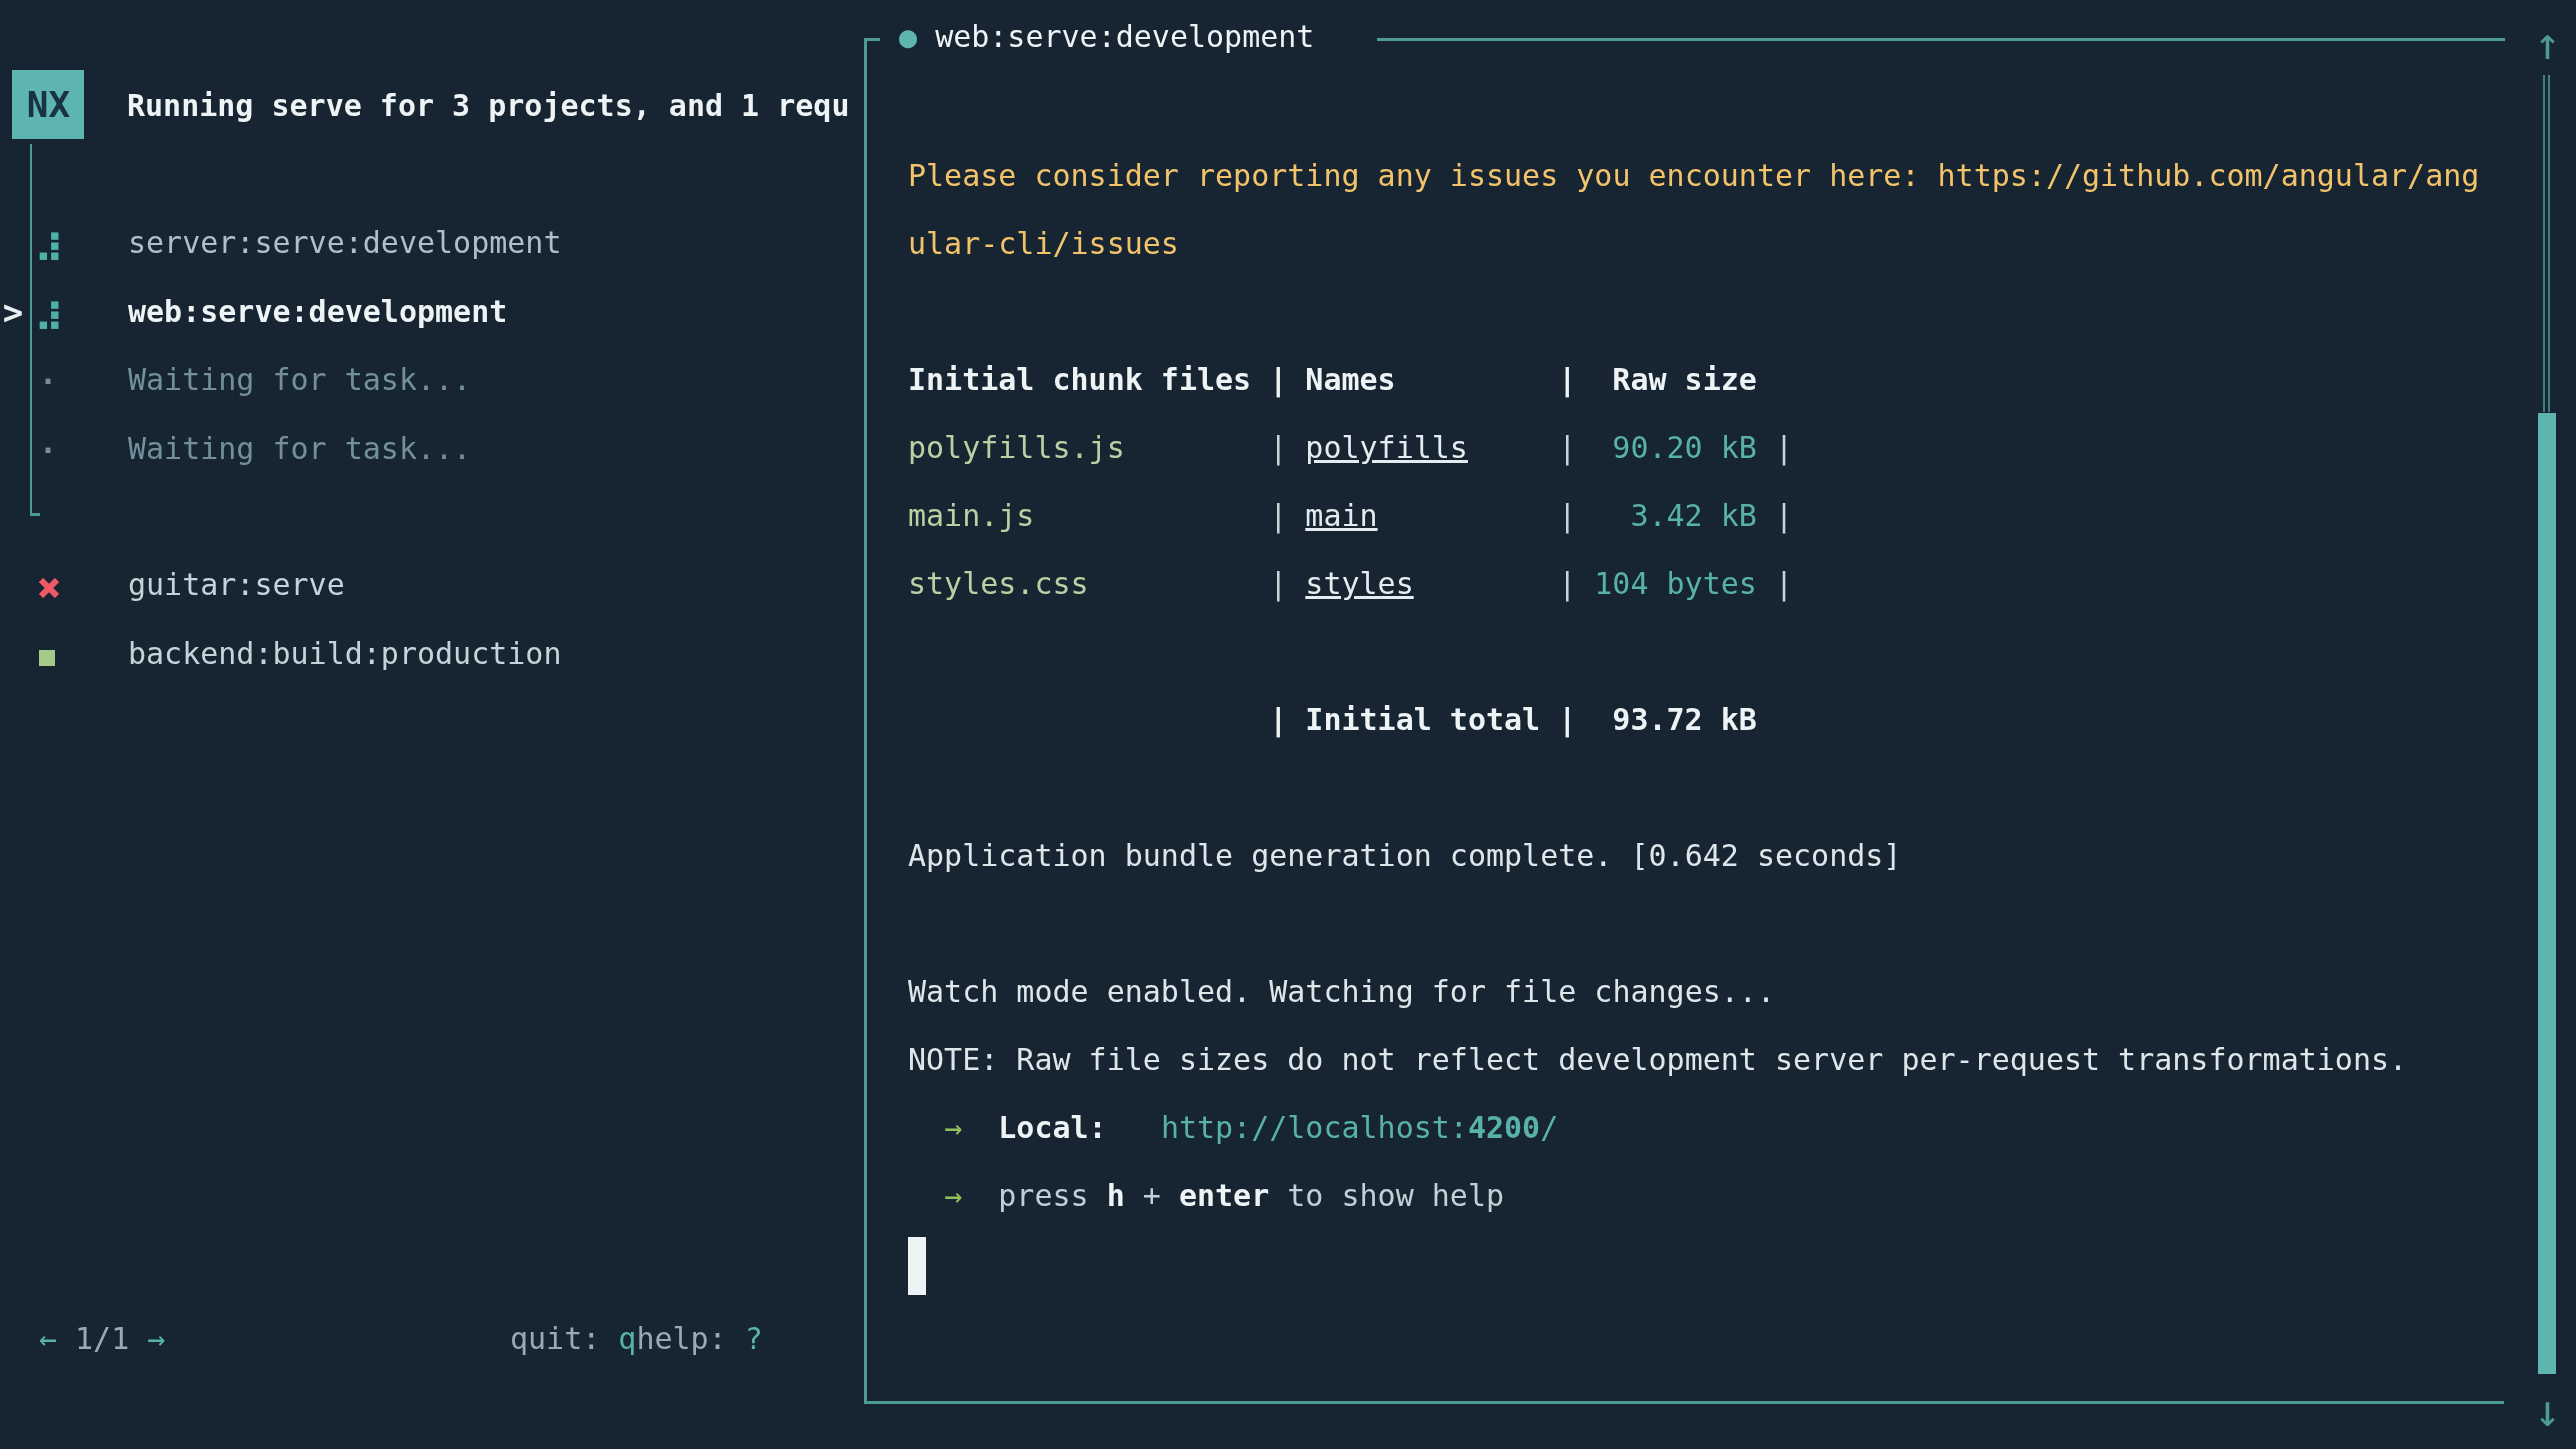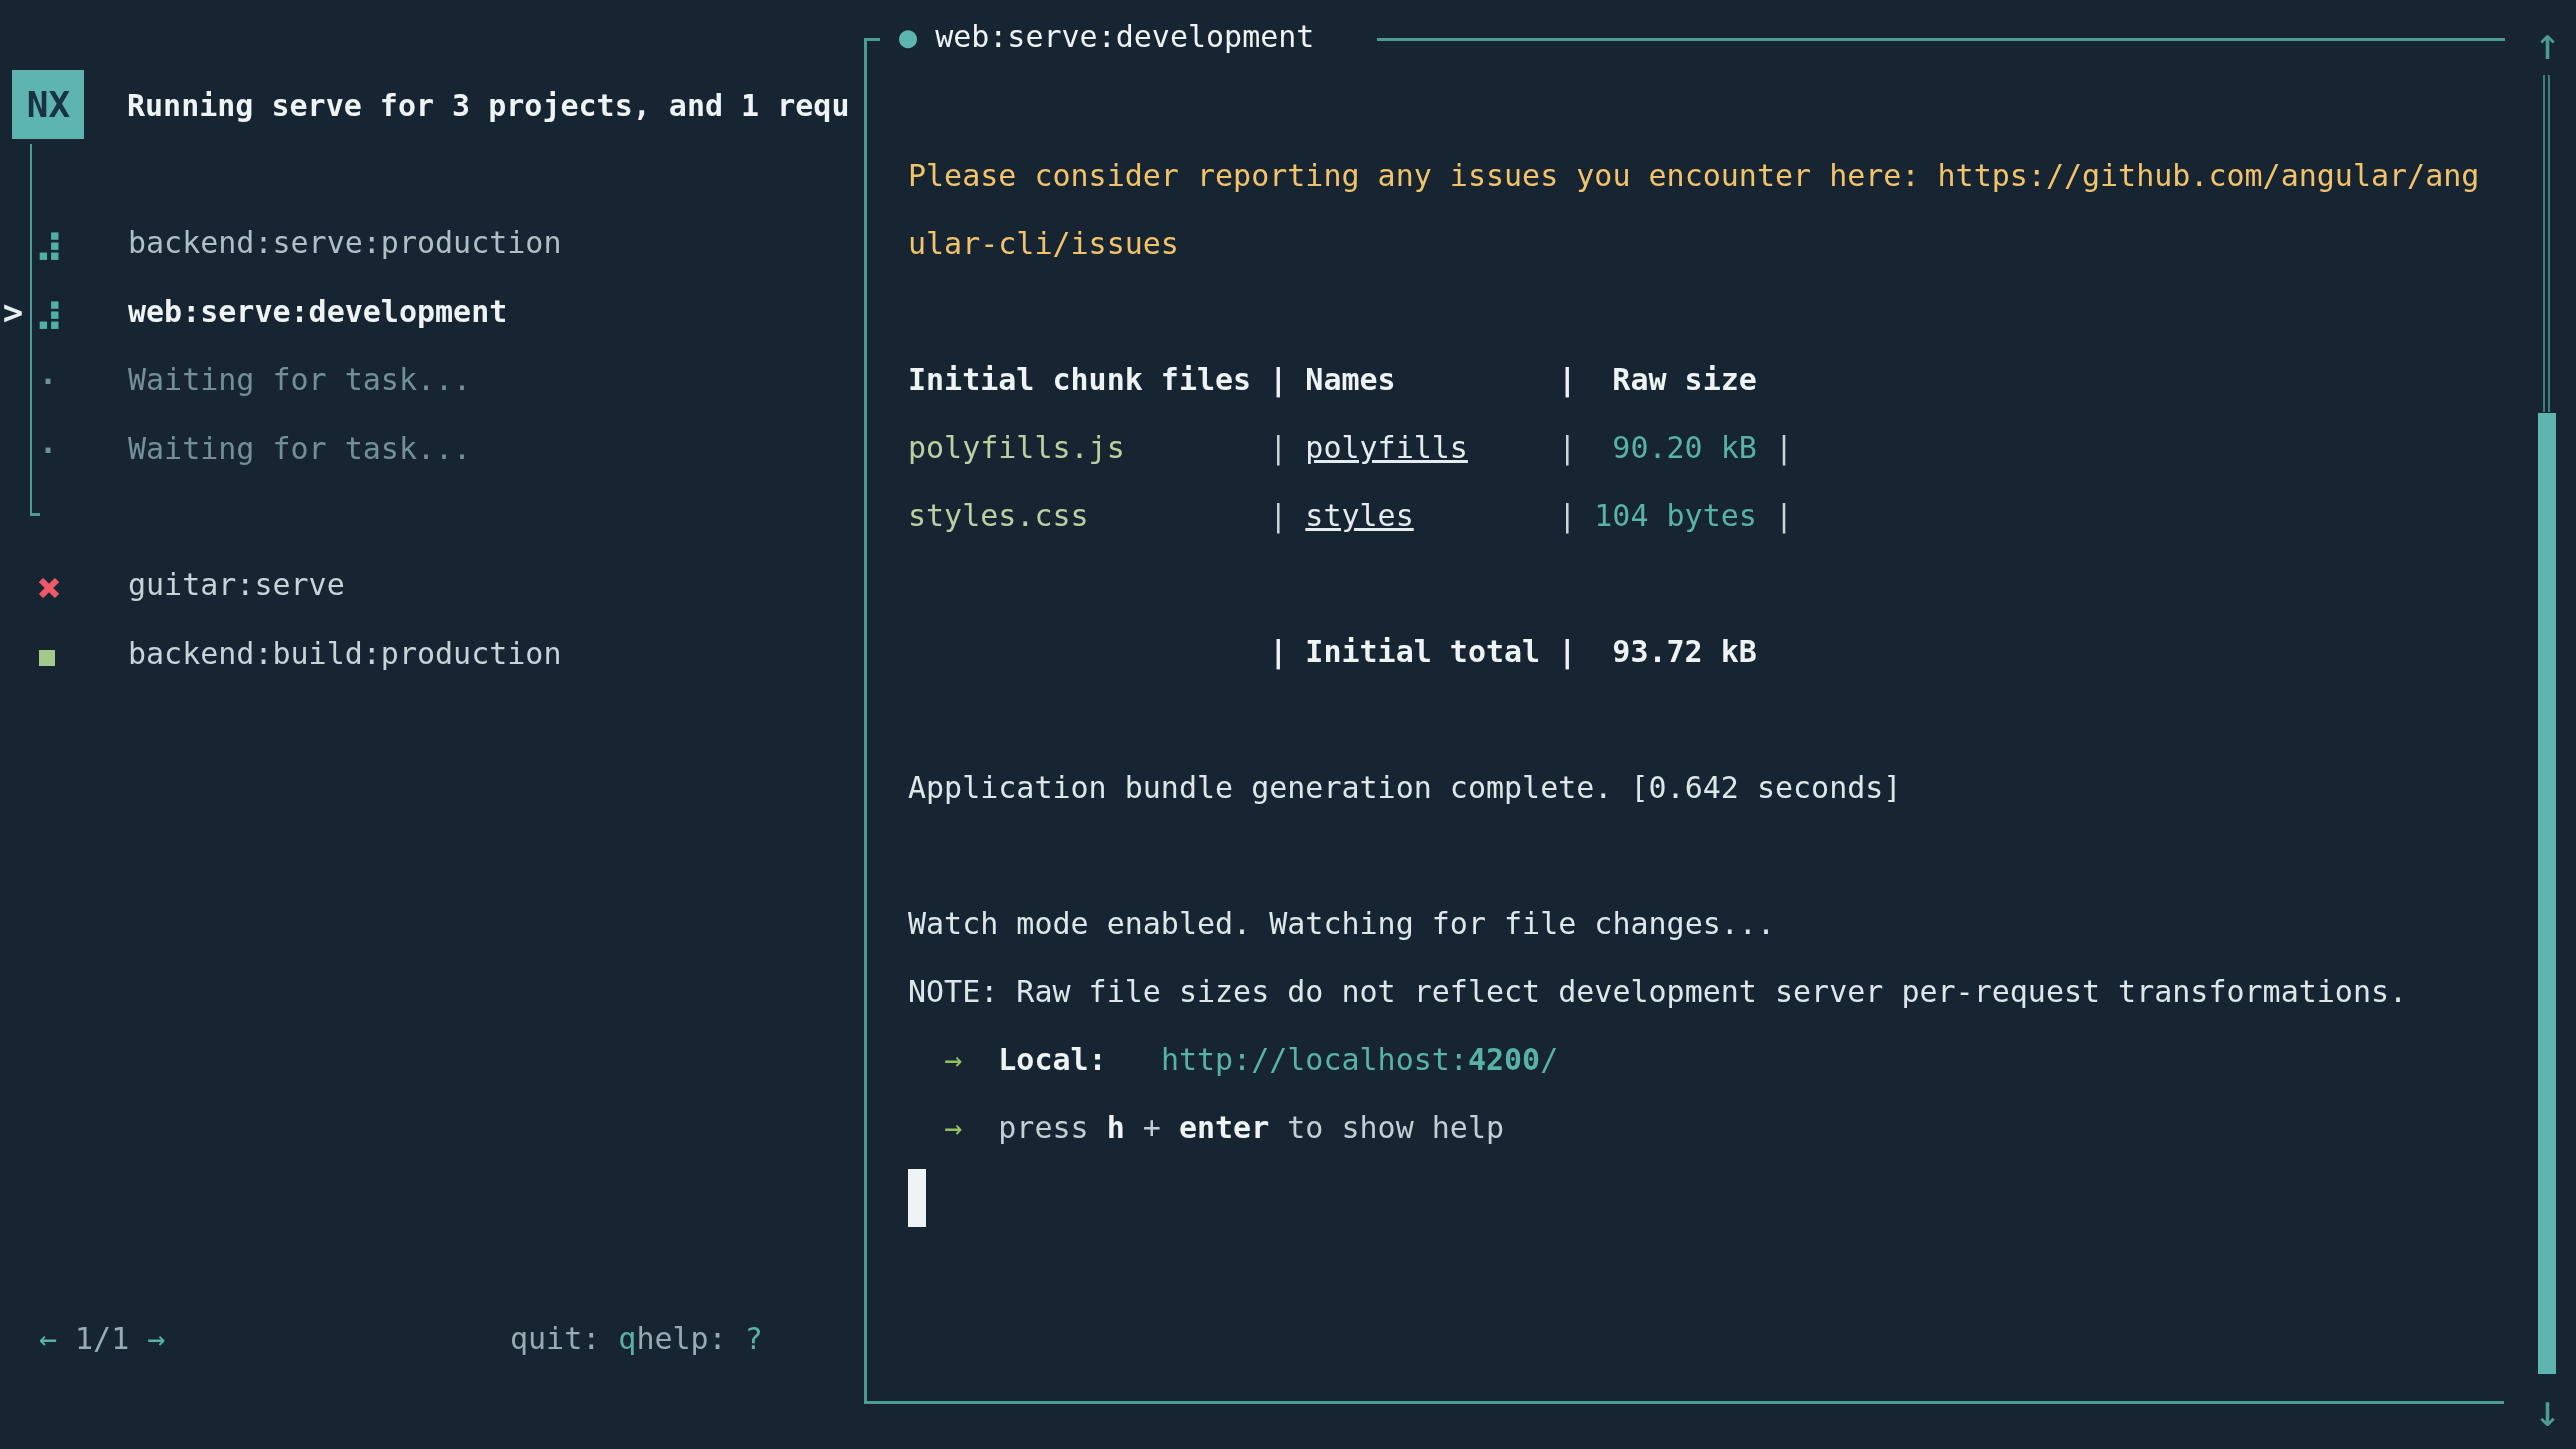--- a/index.html
+++ b/index.html
@@ -88,21 +88,21 @@
 
 <div class="abs tree-line"></div>
 <div class="abs tree-foot"></div>
 <div class="row chevron">&gt;</div>
 
 <div class="row s-item" style="top:209px;"><span class="s-icon spin-icon"><svg width="21.5" height="31" viewBox="0 0 32 46">
         <rect x="18" y="2" width="11" height="11" fill="#4fb0a5"></rect>
         <rect x="18" y="17" width="11" height="11" fill="#4fb0a5"></rect>
         <rect x="1" y="32" width="11" height="11" fill="#4fb0a5"></rect>
         <rect x="18" y="32" width="11" height="11" fill="#4fb0a5"></rect>
-      </svg></span><span class="lbl-run">backend:serve:production</span></div>
+      </svg></span><span class="lbl-run">server:serve:development</span></div>
 
 <div class="row s-item" style="top:278px;"><span class="s-icon spin-icon"><svg width="21.5" height="31" viewBox="0 0 32 46">
         <rect x="18" y="2" width="11" height="11" fill="#4fb0a5"></rect>
         <rect x="18" y="17" width="11" height="11" fill="#4fb0a5"></rect>
         <rect x="1" y="32" width="11" height="11" fill="#4fb0a5"></rect>
         <rect x="18" y="32" width="11" height="11" fill="#4fb0a5"></rect>
       </svg></span><span class="lbl-sel">web:serve:development</span></div>
 
 <div class="row s-item" style="top:346px;"><span class="s-icon wait-dot">·</span><span class="lbl-wait">Waiting for task...</span></div>
 
@@ -127,20 +127,21 @@
 <div class="abs p-border-bottom"></div>
 
 <div class="abs p-title"><span class="dot">●</span><span> </span><span class="txt">web:serve:development</span></div>
 
 <div class="abs content">
   <div class="line yellow">Please consider reporting any issues you encounter here: https://github.com/angular/ang</div>
   <div class="line yellow">ular-cli/issues</div>
   <div class="line"></div>
   <div class="line bold-w"><span class="c1">Initial chunk files</span><span class="sep">|</span><span class="c2">Names</span><span class="sep">|</span><span class="c3">Raw size</span></div>
   <div class="line"><span class="c1 file">polyfills.js</span><span class="sep pipe">|</span><span class="c2 name">polyfills</span><span class="sep pipe">|</span><span class="c3 size">90.20 kB</span><span class="pipe tail">|</span></div>
+  <div class="line"><span class="c1 file">main.js</span><span class="sep pipe">|</span><span class="c2 name">main</span><span class="sep pipe">|</span><span class="c3 size">3.42 kB</span><span class="pipe tail">|</span></div>
   <div class="line"><span class="c1 file">styles.css</span><span class="sep pipe">|</span><span class="c2 name">styles</span><span class="sep pipe">|</span><span class="c3 size">104 bytes</span><span class="pipe tail">|</span></div>
   <div class="line"></div>
   <div class="line bold-w"><span class="c1"></span><span class="sep">|</span><span class="c2">Initial total</span><span class="sep">|</span><span class="c3">93.72 kB</span></div>
   <div class="line"></div>
   <div class="line">Application bundle generation complete. [0.642 seconds]</div>
   <div class="line"></div>
   <div class="line">Watch mode enabled. Watching for file changes...</div>
   <div class="line">NOTE: Raw file sizes do not reflect development server per-request transformations.</div>
   <div class="line"><span>  </span><span class="arrow-green">→</span><span>  </span><span class="bold-w">Local:</span><span>   </span><span class="url"><span class="url">http://localhost:</span><span class="url-b">4200</span><span class="url">/</span></span></div>
   <div class="line"><span>  </span><span class="arrow-green">→</span><span>  </span><span class="hint">press </span><span class="bold-w">h</span><span class="hint"> + </span><span class="bold-w">enter</span><span class="hint"> to show help</span></div>

